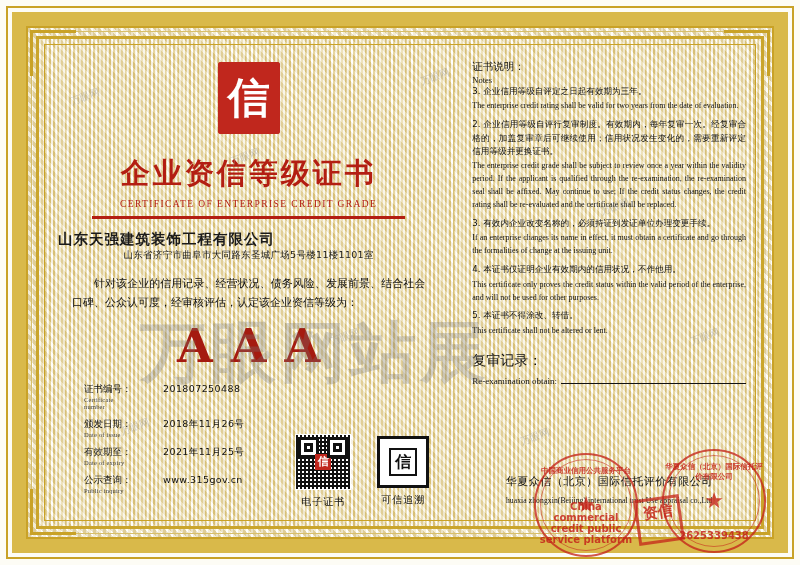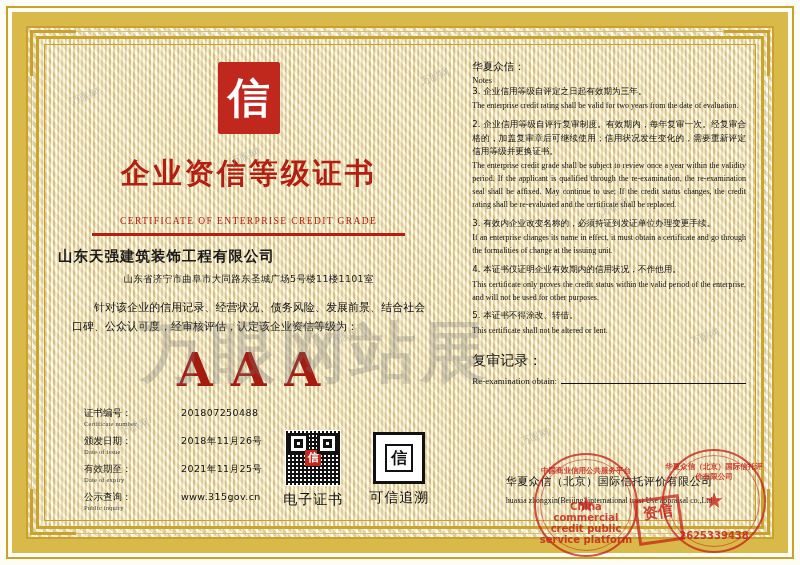--- a/index.html
+++ b/index.html
@@ -140,21 +140,21 @@
     font-weight: bold;
     font-size: 29px;
     letter-spacing: 3px;
     margin-top: 20px;
   }
   .main-title-en {
     text-align: center;
     color: #b31e12;
     font-size: 9.5px;
     letter-spacing: 1.4px;
-    margin-top: 22px;
+    margin-top: 5px;
     font-family: "Liberation Serif", serif;
   }
   .rule-pair {
     margin: 7px auto 0 auto;
     width: 82%;
     border-top: 2px solid #b31e12;
     border-bottom: 1px solid #b31e12;
     height: 3px;
     box-sizing: border-box;
   }
@@ -163,21 +163,20 @@
     text-align: left;
     margin-top: 11px;
     font-size: 14.5px;
     font-weight: bold;
     color: #1a1a1a;
     letter-spacing: 1px;
     font-family: "DejaVu Sans", sans-serif;
   }
   .company-addr {
     text-align: center;
-    margin-top: 7px;
     font-size: 9.5px;
     color: #222;
     letter-spacing: 0.3px;
     font-family: "DejaVu Sans", sans-serif;
   }
 
   .statement {
     margin: 12px 14px 0 14px;
     font-size: 11px;
     line-height: 1.75;
@@ -204,21 +203,21 @@
     font-family: "DejaVu Sans", sans-serif;
   }
   .field-row {
     display: flex;
     align-items: baseline;
     margin-bottom: 8px;
   }
   .field-label {
     font-size: 9.5px;
     color: #111;
-    width: 66px;
+    width: 48px;
     flex: none;
   }
   .field-label-en {
     display: block;
     font-size: 6.5px;
     color: #444;
     letter-spacing: 0.2px;
     font-family: "Liberation Serif", serif;
   }
   .field-value {
@@ -293,21 +292,21 @@
     left: 0; right: 0; top: 50%;
     transform: translateY(-50%);
     text-align: center;
     font-family: "DejaVu Serif", serif;
     font-weight: bold;
     font-size: 16px;
     color: #111;
   }
   .code-caption {
     margin-top: 5px;
-    font-size: 14px;
+    font-size: 10px;
     color: #111;
     letter-spacing: 1px;
     font-family: "DejaVu Sans", sans-serif;
   }
 
   
   .notes-title {
     font-size: 10.5px;
     color: #111;
     font-family: "DejaVu Sans", sans-serif;
@@ -540,21 +539,21 @@
             <span class="glyph">信</span>
           </div>
           <div class="code-caption">可信追溯</div>
         </div>
       </div>
     </div>
 
     <div class="divider"></div>
 
     <div class="right-panel">
-      <div class="notes-title">华夏众信：</div>
+      <div class="notes-title">证书说明：</div>
       <div class="notes-title-en">Notes</div>
 
       <div class="note-cn">3. 企业信用等级自评定之日起有效期为三年。</div>
       <div class="note-en">The enterprise credit rating shall be valid for two years from the date of evaluation.</div>
 
       <div class="note-cn">2. 企业信用等级自评行复审制度。有效期内，每年复审一次。经复审合格的，加盖复审章后可继续使用；信用状况发生变化的，需要重新评定信用等级并更换证书。</div>
       <div class="note-en">The enterprise credit grade shall be subject to review once a year within the validity period. If the applicant is qualified through the re-examination, the re-examination seal shall be affixed. May continue to use; If the credit status changes, the credit rating shall be re-evaluated and the certificate shall be replaced.</div>
 
       <div class="note-cn">3. 有效内企业改变名称的，必须持证到发证单位办理变更手续。</div>
       <div class="note-en">If an enterprise changes its name in effect, it must obtain a certificate and go through the formalities of change at the issuing unit.</div>

